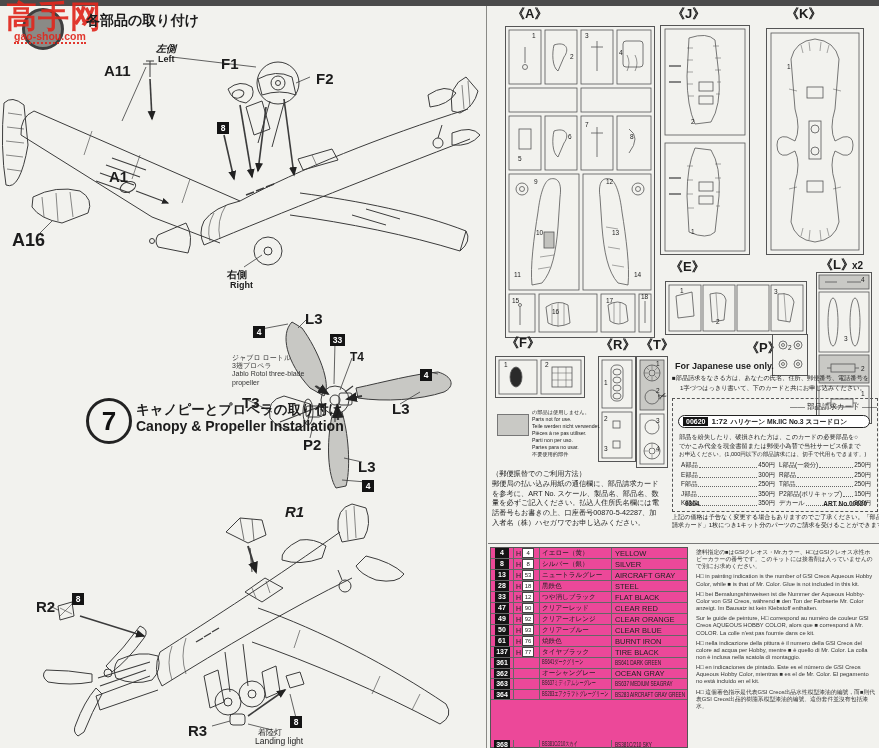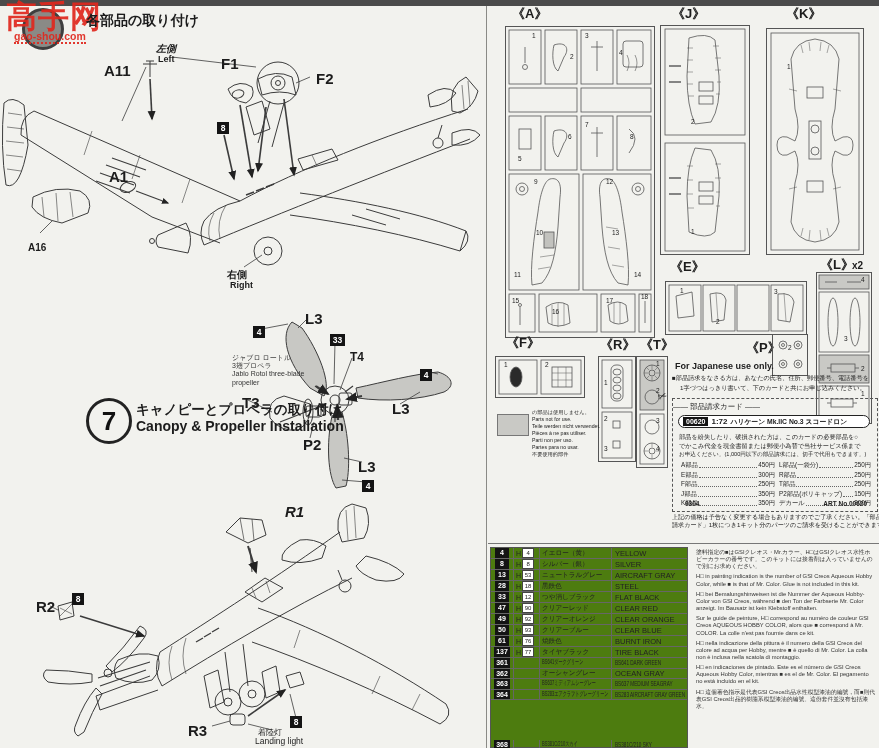--- a/index.html
+++ b/index.html
@@ -8,40 +8,40 @@
   .abs{position:absolute;}
   .lbl{position:absolute;font-weight:bold;color:#1c1c1c;white-space:nowrap;}
   .pbox{position:absolute;width:12px;height:12px;background:#141414;color:#fff;
         font-size:8.5px;font-weight:bold;text-align:center;line-height:12px;}
   .panel{position:absolute;border:1px solid #555;}
   .plabel{position:absolute;font-weight:bold;font-size:13px;color:#1c1c1c;white-space:nowrap;}
   .pn{position:absolute;font-size:6.5px;color:#222;white-space:nowrap;}
   svg{display:block;}
   
   .card{position:absolute;left:672px;top:398px;width:204px;height:112px;border:1px dashed #555;}
-  .card-title{position:absolute;left:0;top:3px;width:100%;text-align:left;font-size:7.5px;color:#222;}
+  .card-title{position:absolute;left:0;top:3px;width:100%;text-align:right;font-size:7.5px;color:#222;}
   .pill{position:absolute;left:5px;top:16px;width:192px;height:13px;border:1.5px solid #222;border-radius:8px;
         display:flex;align-items:center;gap:3px;padding:0 4px;box-sizing:border-box;background:#fff;}
   .pill .code{background:#141414;color:#fff;font-weight:bold;font-size:7px;padding:0 3px;line-height:9px;}
   .pill .scale{font-weight:bold;font-size:8px;}
   .pill .kit{font-weight:bold;font-size:6.8px;white-space:nowrap;}
   .cbody{position:absolute;left:6px;width:194px;font-size:6.2px;line-height:9px;white-space:nowrap;color:#222;}
   .pstack{position:absolute;top:54px;}
   .prow{display:flex;align-items:flex-end;height:9.4px;font-size:6.3px;white-space:nowrap;}
   .pdots{flex:1;border-bottom:1px dotted #666;margin:0 1px 2px 1px;min-width:4px;}
   .cfoot{position:absolute;top:101px;font-size:6.5px;font-weight:bold;white-space:nowrap;}
   .cnote{position:absolute;left:672px;width:206px;font-size:6.1px;line-height:8px;white-space:nowrap;color:#222;}
   
   .postal{position:absolute;left:492px;top:469px;width:180px;font-size:7.2px;line-height:9.8px;color:#222;white-space:nowrap;}
   
   .nu-box{position:absolute;left:497px;top:414px;width:30px;height:20px;background:#c9c9c5;border:1px solid #777;}
   .nu-text{position:absolute;left:532px;top:409px;font-size:5.2px;line-height:7px;color:#222;white-space:nowrap;}
   
   .ctable{position:absolute;left:490px;top:547px;width:198px;height:201px;border:1px solid #555;
-          box-sizing:border-box;display:flex;flex-direction:column;background:#4d7c0f;}
+          box-sizing:border-box;display:flex;flex-direction:column;background:#ec4899;}
   .c-row{flex:1;display:flex;align-items:center;border-bottom:1px solid #666;box-sizing:border-box;}
   .c-row:last-child{border-bottom:none;margin-top:40px;}
   .c-mr{width:22px;display:flex;justify-content:center;}
   .chip{background:#141414;color:#fff;font-size:7px;font-weight:bold;line-height:9.5px;padding:0 2px;min-width:10px;text-align:center;}
   .c-h{width:26px;display:flex;align-items:center;gap:1px;border-left:1px solid #666;height:100%;padding-left:2px;box-sizing:border-box;font-size:7px;}
   .hbox{border:1px solid #444;background:#fff;font-size:6px;min-width:8px;height:8px;line-height:8px;text-align:center;padding:0 1px;}
   .c-ja{width:72px;border-left:1px solid #666;height:100%;display:flex;align-items:center;padding-left:2px;box-sizing:border-box;font-size:6.6px;white-space:nowrap;overflow:hidden;}
   .c-en{flex:1;border-left:1px solid #666;height:100%;display:flex;align-items:center;padding-left:3px;box-sizing:border-box;font-size:7.5px;white-space:nowrap;overflow:hidden;}
   .sm{display:inline-block;transform:scaleX(0.62);transform-origin:0 50%;white-space:nowrap;}
   
@@ -126,21 +126,21 @@
       <line x1="136" y1="136" x2="168" y2="148" marker-end="url(#ah1)" stroke-width="1.2"></line>
     </g>
   </svg>
   <div class="lbl" style="left:104px;top:62px;font-size:15px;">A11</div>
   <div class="lbl" style="left:156px;top:42px;font-size:10px;font-style:italic;">左側</div>
   <div class="lbl" style="left:158px;top:54px;font-size:9px;">Left</div>
   <div class="lbl" style="left:221px;top:55px;font-size:15px;">F1</div>
   <div class="lbl" style="left:316px;top:70px;font-size:15px;">F2</div>
   <div class="pbox" style="left:217px;top:122px;">8</div>
   <div class="lbl" style="left:92px;top:168px;font-size:15px;margin-left:17px;">A1</div>
-  <div class="lbl" style="left:28px;top:230px;font-size:10px;margin-top:12px;">A16</div>
+  <div class="lbl" style="left:12px;top:230px;font-size:18px;">A16</div>
   <div class="lbl" style="left:227px;top:268px;font-size:10px;">右側</div>
   <div class="lbl" style="left:230px;top:280px;font-size:9px;">Right</div>
 
   <svg class="abs" style="left:40px;top:300px;" width="440" height="200" viewBox="0 0 440 200">
     <defs>
         <marker id="ah2" markerWidth="7" markerHeight="7" refX="5" refY="2.5" orient="auto">
           <path d="M0,0L6,2.5L0,5Z" fill="#222"></path>
         </marker>
       </defs>
     <g stroke="#3c3c3c" fill="none" stroke-width="1">
@@ -564,20 +564,28 @@
           <span class="pdots"></span>
           <span>800円</span>
         </div>
     </div>
     <div class="cfoot" style="left:12px;">0304</div>
     <div class="cfoot" style="right:10px;">ART No.00620</div>
   </div>
   <div class="cnote" style="top:513px;">上記の価格は予告なく変更する場合もありますのでご了承ください。「部品</div>
   <div class="cnote" style="top:521px;">請求カード」1枚につき1キット分のパーツのご請求を受けることができます。</div>
 
+  <div class="postal">
+    <div>（郵便振替でのご利用方法）</div>
+    <div>郵便局の払い込み用紙の通信欄に、部品請求カード</div>
+    <div>を参考に、ART No. スケール、製品名、部品名、数</div>
+    <div>量を必ずご記入ください。払込人住所氏名欄には電</div>
+    <div>話番号もお書きの上、口座番号00870-5-42287、加</div>
+    <div>入者名（株）ハセガワでお申し込みください。</div>
+  </div>
 
   <div class="ctable">
     <div class="c-row">
         <span class="c-mr">
           <span class="chip">4</span>
         </span>
         <span class="c-h">
           <span>H</span>
           <span class="hbox">4</span>
         </span>

